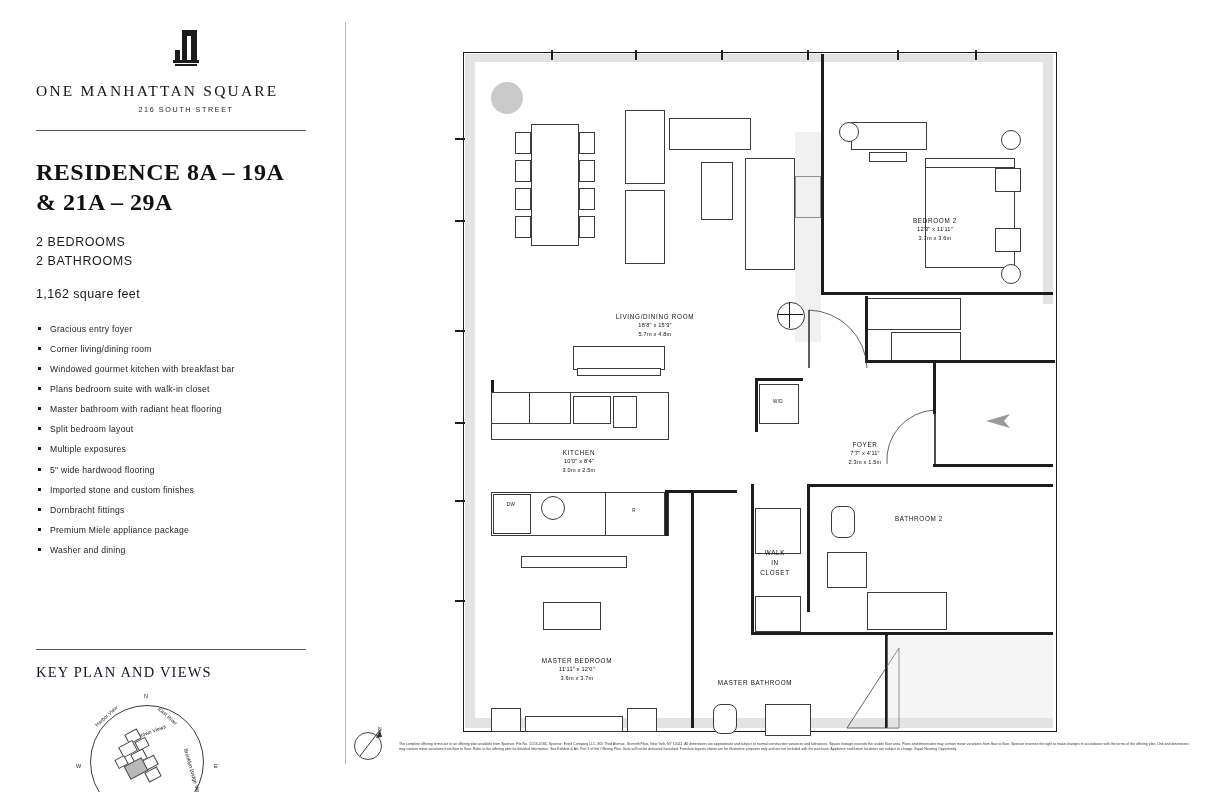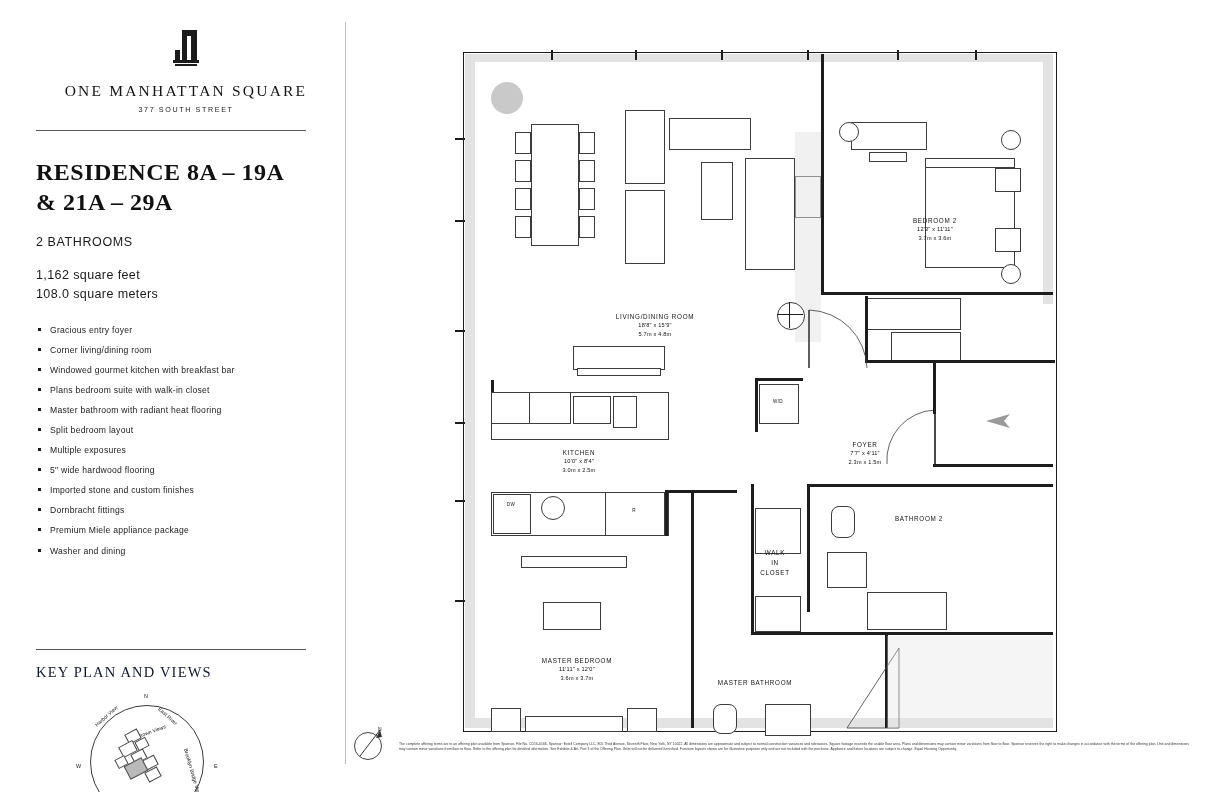--- a/index.html
+++ b/index.html
@@ -8,21 +8,21 @@
     font-family:"Liberation Sans", sans-serif;color:#1a1a1a;
     overflow:hidden;position:relative;
   }
   .page{position:absolute;inset:0;}
 
   
   .left{position:absolute;left:36px;top:28px;width:300px;}
   .logo-mark{width:46px;height:44px;margin:0 auto 10px auto;position:relative;}
   .logo-mark svg{display:block;}
   .brand{
-    text-align:center;font-family:"Liberation Serif", serif;
+    font-family:"Liberation Serif", serif;
     font-size:15.5px;letter-spacing:2.2px;color:#141414;
   }
   .brand-sub{
     text-align:center;font-size:7.2px;letter-spacing:1.6px;margin-top:5px;color:#222;
   }
   .rule{height:1px;background:#555;margin:16px 0 0 0;width:270px;}
   .res-title{
     font-family:"Liberation Serif", serif;font-size:24px;font-weight:bold;
     letter-spacing:.5px;line-height:1.25;margin-top:26px;color:#111;
   }
@@ -97,35 +97,35 @@
         <rect x="12" y="2" width="22" height="30" fill="#1b1b1b"></rect>
         <rect x="12" y="2" width="5" height="20" fill="#ffffff"></rect>
         <rect x="17" y="2" width="2" height="30" fill="#ffffff"></rect>
         <rect x="24" y="8" width="4" height="24" fill="#ffffff"></rect>
         <rect x="10" y="32" width="26" height="3" fill="#1b1b1b"></rect>
         <rect x="12" y="36" width="22" height="2" fill="#1b1b1b"></rect>
       </svg>
     </div>
 
     <div class="brand">ONE MANHATTAN SQUARE</div>
-    <div class="brand-sub">377 SOUTH STREET</div>
+    <div class="brand-sub">216 SOUTH STREET</div>
     <div class="rule"></div>
 
     <div class="res-title">
       <div>RESIDENCE 8A – 19A</div>
       <div>&amp; 21A – 29A</div>
     </div>
 
     <div class="beds">
+      <div>2 BEDROOMS</div>
       <div>2 BATHROOMS</div>
     </div>
 
     <div class="area">
       <div>1,162 square feet</div>
-      <div>108.0 square meters</div>
     </div>
 
     <ul class="features">
       <li>Gracious entry foyer</li>
       <li>Corner living/dining room</li>
       <li>Windowed gourmet kitchen with breakfast bar</li>
       <li>Plans bedroom suite with walk-in closet</li>
       <li>Master bathroom with radiant heat flooring</li>
       <li>Split bedroom layout</li>
       <li>Multiple exposures</li>

